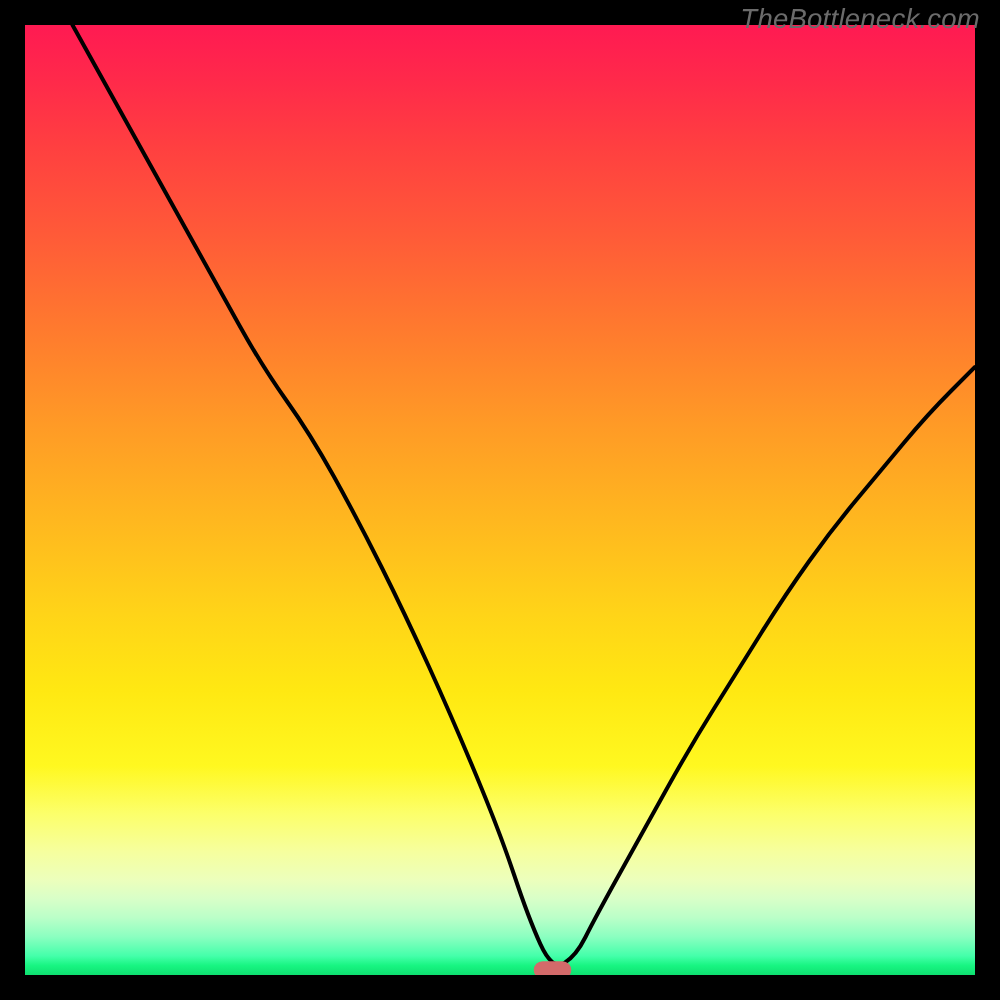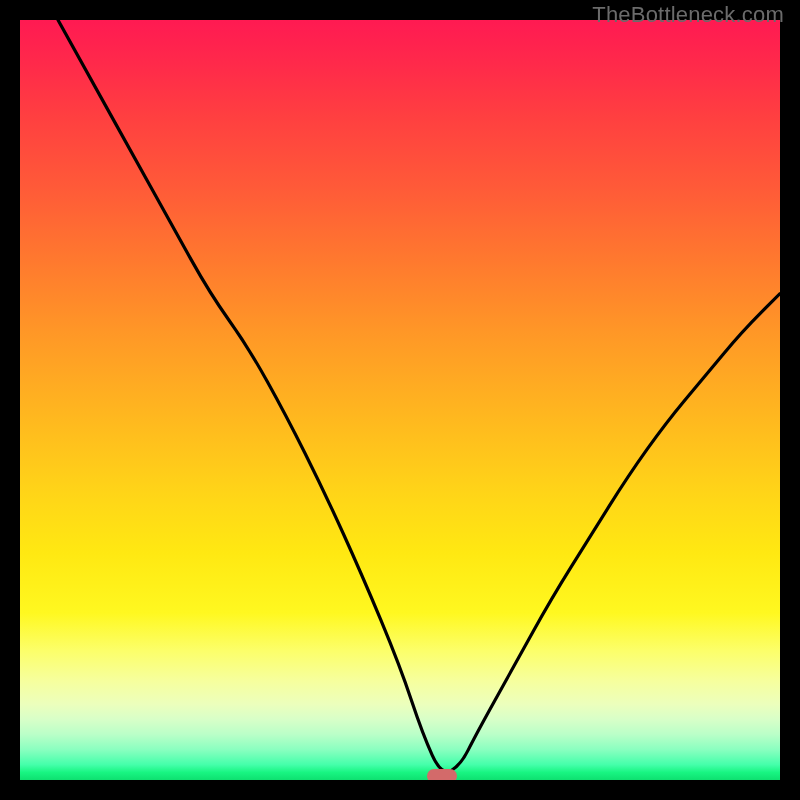--- a/index.html
+++ b/index.html
@@ -9,20 +9,21 @@
     height: 800px;
     background: #000;
     overflow: hidden;
     font-family: Arial, Helvetica, sans-serif;
   }
   .frame {
     position: relative;
     width: 800px;
     height: 588px;
     background: #000;
+    font-style: italic;
   }
   .watermark {
     position: absolute;
     top: 2px;
     right: 16px;
     color: #6b6b6b;
     font-size: 22px;
     font-weight: 500;
     letter-spacing: 0.2px;
     z-index: 50;

